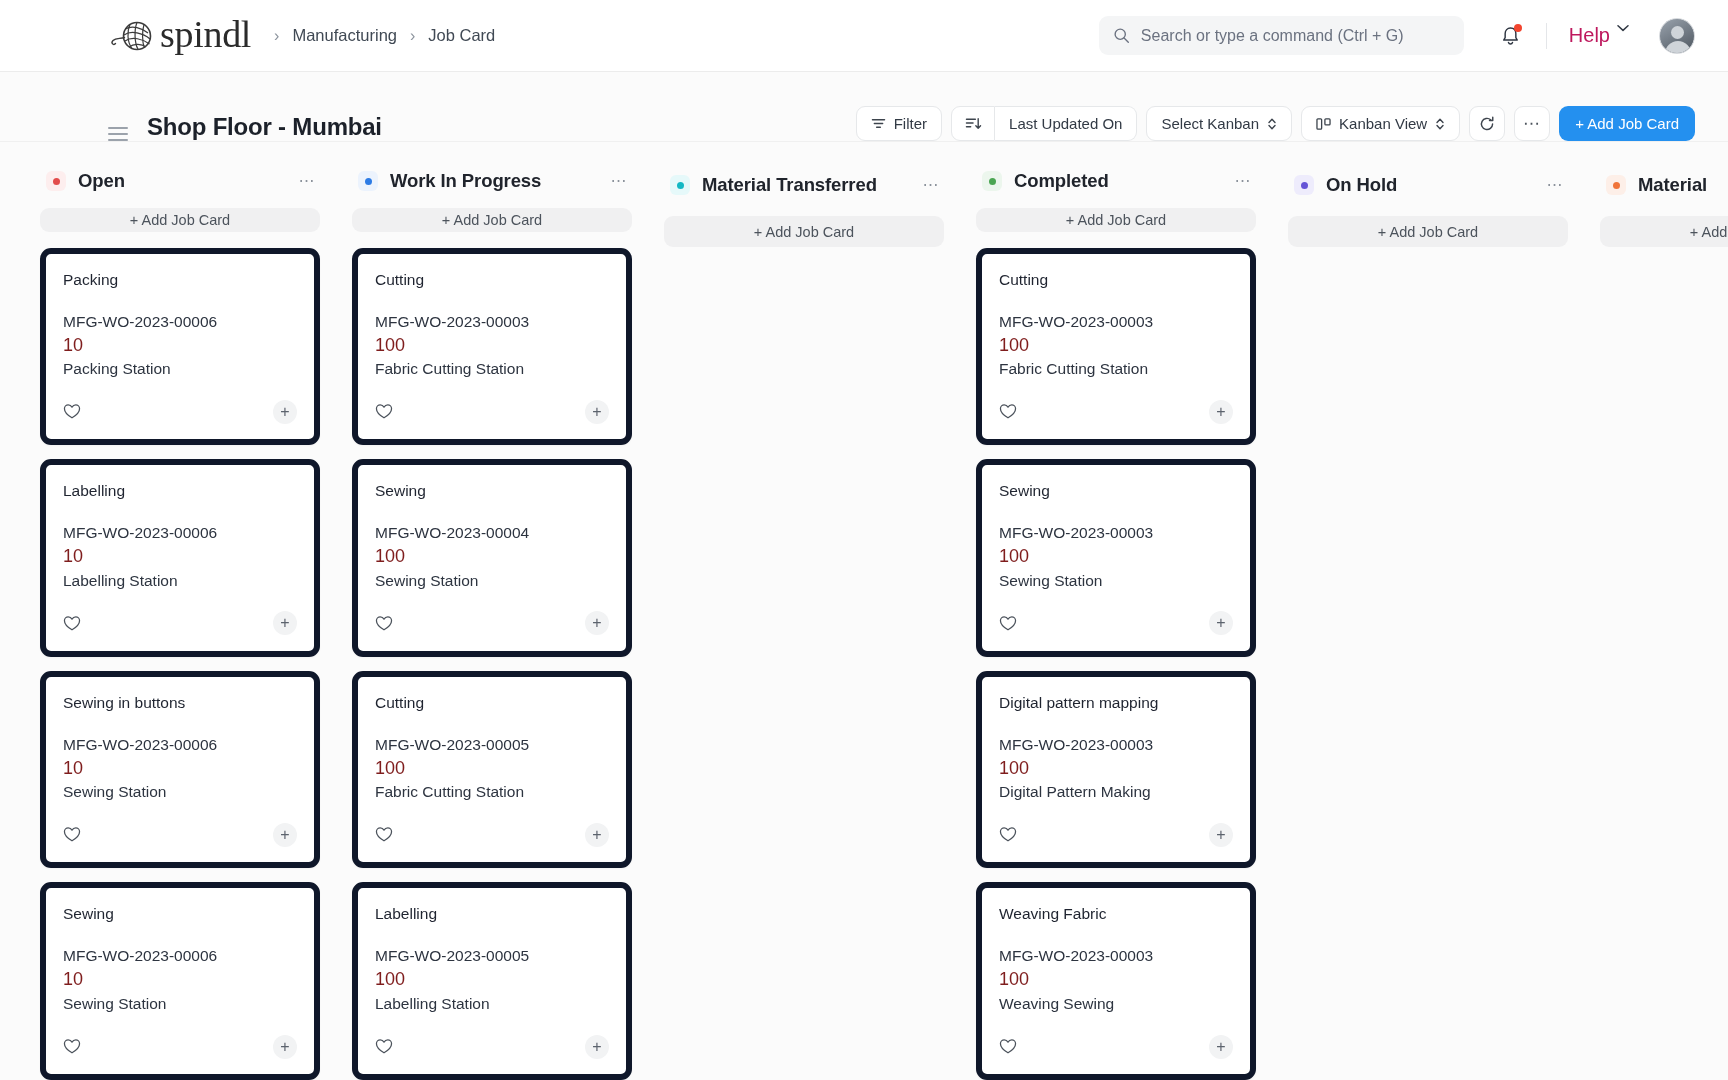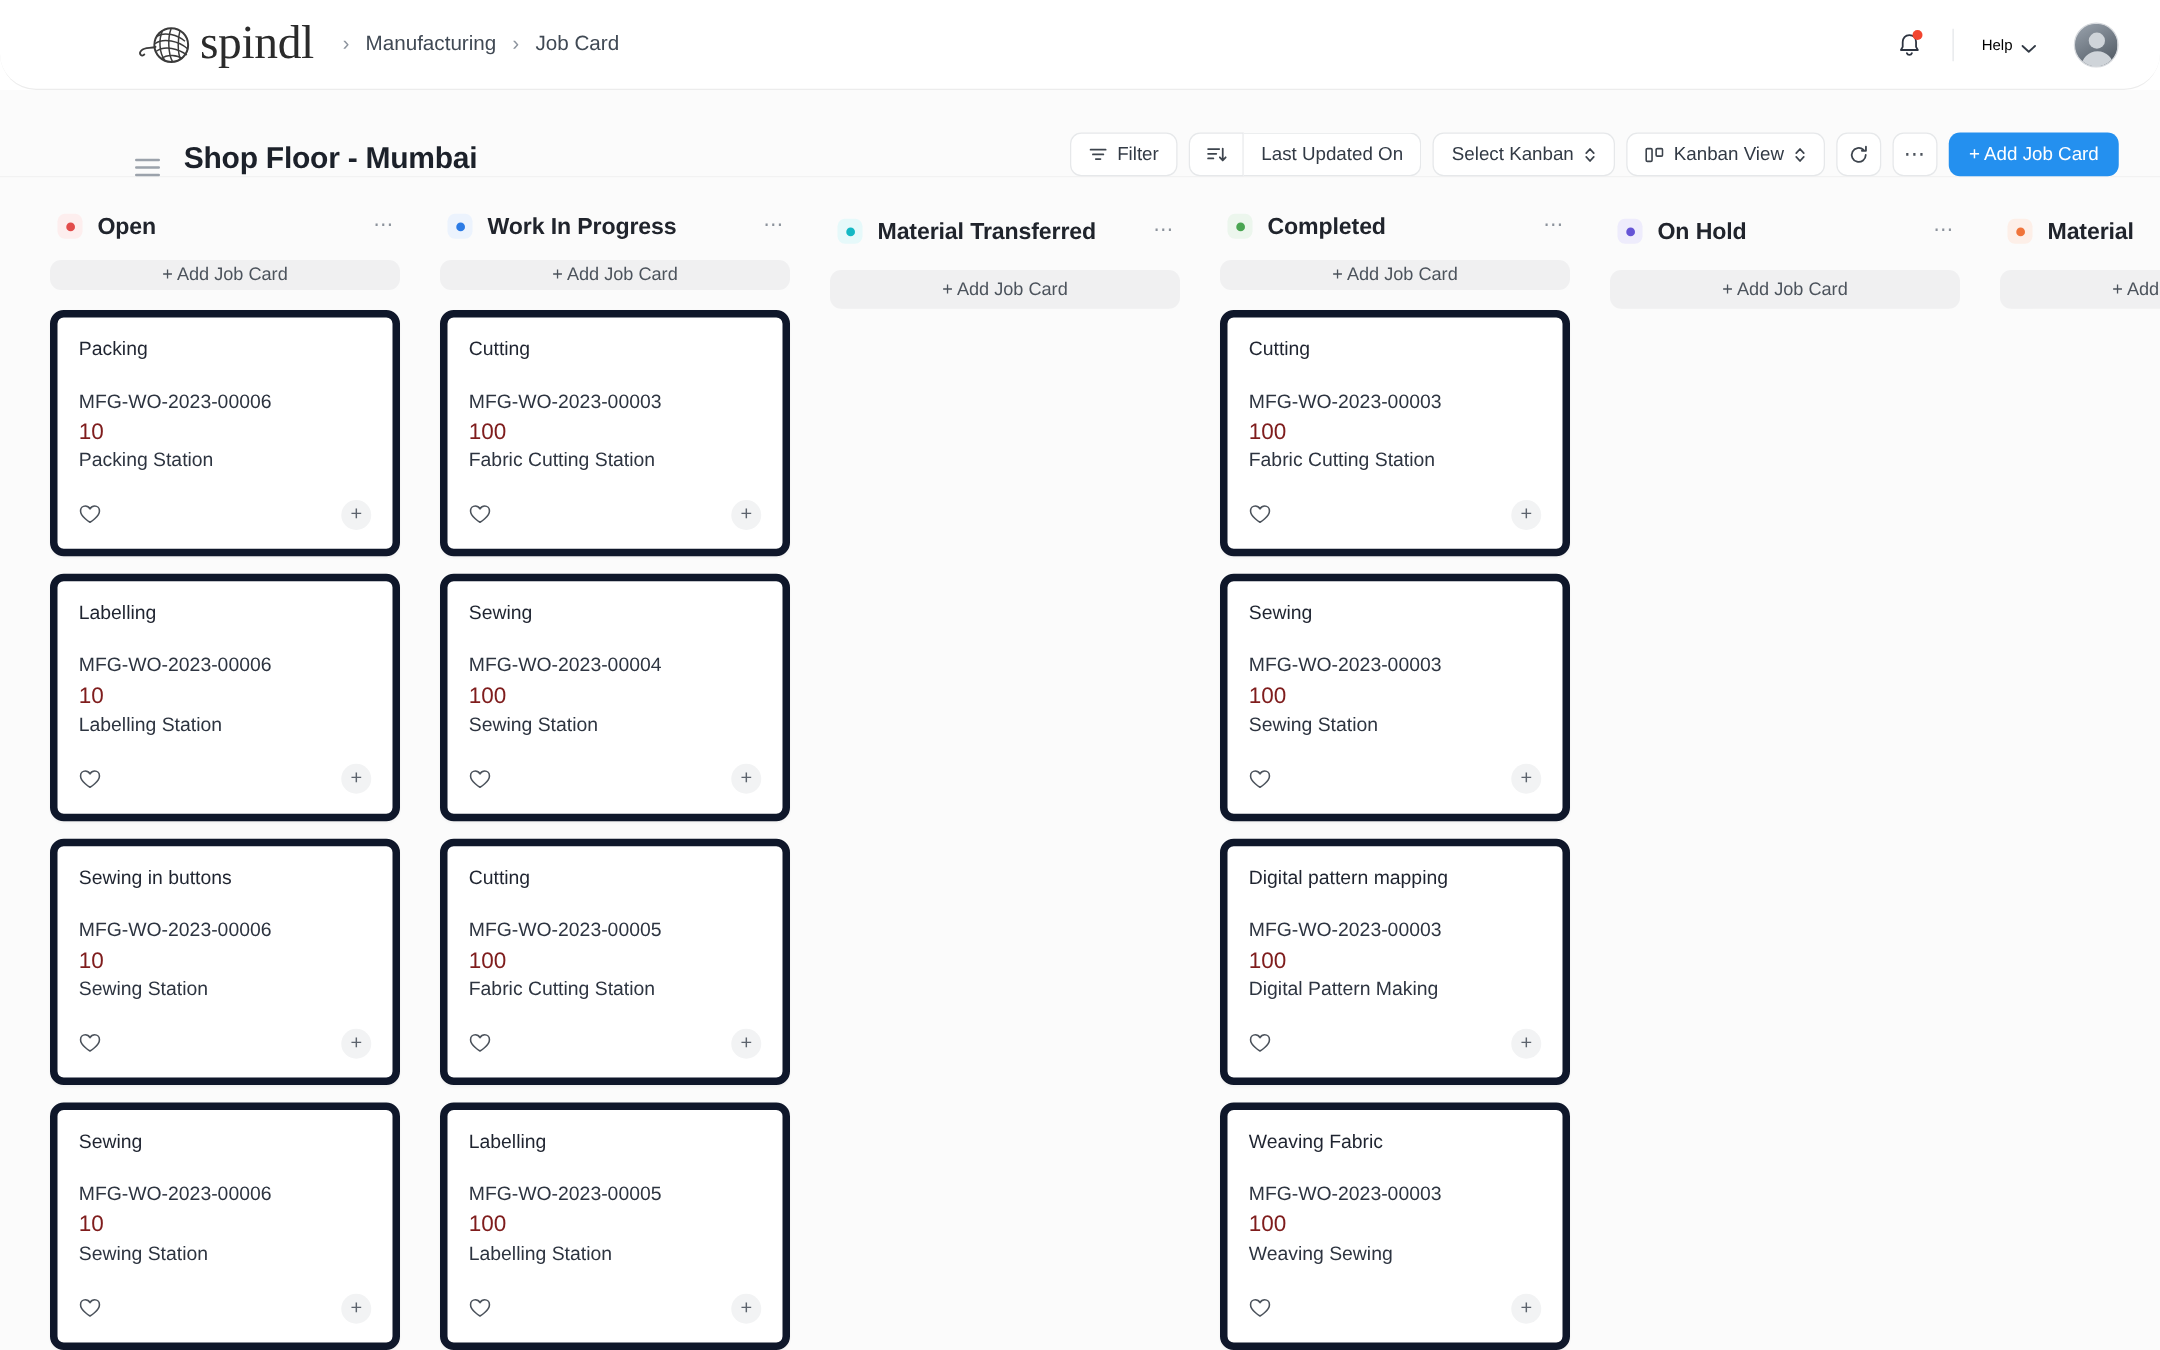--- a/index.html
+++ b/index.html
@@ -13,21 +13,20 @@
 
   
   .navbar {
     height: 72px;
     background: #ffffff;
     border-bottom: 1px solid #ececec;
     display: flex;
     align-items: center;
     padding: 0 33px 0 108px;
     position: relative;
-    border-radius: 29px;
   }
   .brand { display: flex; align-items: center; gap: 6px; }
   .brand-logo { width: 46px; height: 34px; display: block; }
   .brand-word {
     font-family: "Liberation Serif", serif;
     font-size: 38px;
     color: #2b2b2b;
     letter-spacing: -0.3px;
     line-height: 1;
     position: relative;
@@ -52,22 +51,22 @@
     width: 42px; height: 42px; display: flex; align-items: center;
     justify-content: center; position: relative; border-radius: 8px;
   }
   .bell-wrap { margin-left: 26px; position: relative; }
   .notif-dot {
     position: absolute; width: 8px; height: 8px; border-radius: 50%;
     background: #f2452f; top: 9px; right: 10px;
   }
   .divider-v { width: 1px; height: 26px; background: #e4e6e9; margin: 0 14px; }
   .help {
-    display: flex; align-items: flex-end; gap: 7px;
-    font-size: 12px; color: #000000; padding: 6px 8px; border-radius: 8px;
+    display: flex; align-items: flex-start; gap: 7px;
+    font-size: 20px; color: #be185d; padding: 6px 8px; border-radius: 8px;
   }
   .avatar {
     width: 36px; height: 36px; border-radius: 50%; margin-left: 22px;
     background: linear-gradient(150deg,#9aa3ad 0%,#6f7882 55%,#4d555e 100%);
     position: relative; overflow: hidden; border: 1px solid #d6d9dd;
   }
   .avatar::before {
     content:""; position:absolute; width:13px; height:13px; border-radius:50%;
     background:#cfd4d9; left:11px; top:7px;
   }
@@ -173,20 +172,27 @@
   </div>
 
   <div class="crumbs">
     <span class="crumb-sep">›</span>
     <span class="crumb">Manufacturing</span>
     <span class="crumb-sep">›</span>
     <span class="crumb">Job Card</span>
   </div>
 
   <div class="nav-right">
+    <div class="searchbox">
+      <svg width="17" height="17" viewBox="0 0 20 20">
+        <circle cx="8.5" cy="8.5" r="6" fill="none" stroke="#6b7280" stroke-width="1.6"></circle>
+        <line x1="13" y1="13" x2="18" y2="18" stroke="#6b7280" stroke-width="1.6" stroke-linecap="round"></line>
+      </svg>
+      <span class="ph">Search or type a command (Ctrl + G)</span>
+    </div>
 
     <div class="icon-btn bell-wrap">
       <svg width="21" height="22" viewBox="0 0 22 23">
         <path d="M11 3.2 C7.6 3.2 5.4 5.6 5.4 9 v4.1 l-1.5 2.6 h14.2 l-1.5 -2.6 V9 c0 -3.4 -2.2 -5.8 -5.6 -5.8 z" fill="none" stroke="#2d3440" stroke-width="1.5" stroke-linejoin="round"></path>
         <path d="M8.9 18.3 a2.2 2.2 0 0 0 4.2 0" fill="none" stroke="#2d3440" stroke-width="1.5" stroke-linecap="round"></path>
       </svg>
       <span class="notif-dot"></span>
     </div>
 
     <div class="divider-v"></div>

